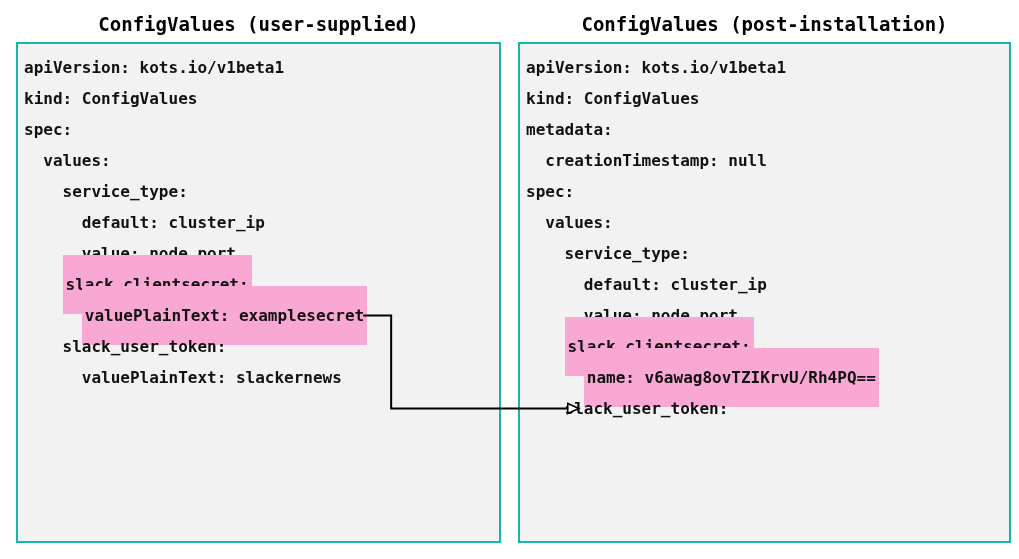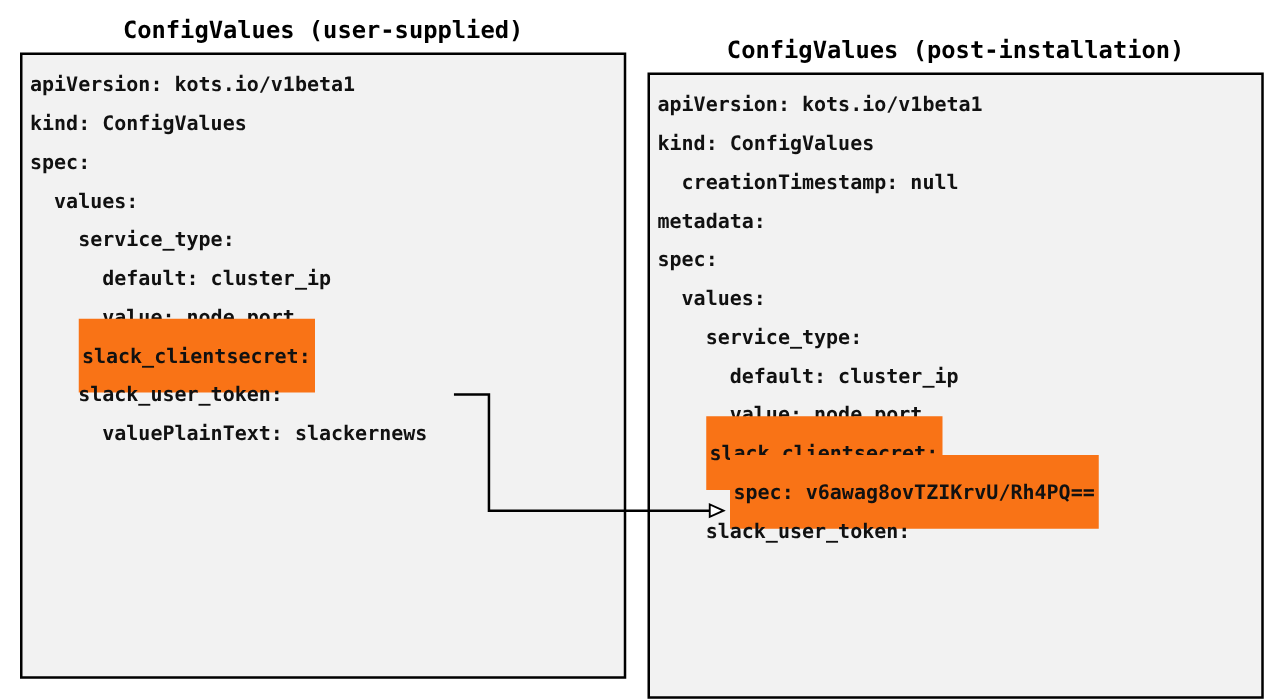--- a/index.html
+++ b/index.html
@@ -12,51 +12,51 @@
     height: 559px;
     position: relative;
     font-family: "DejaVu Sans Mono", "Liberation Mono", monospace;
     overflow: hidden;
   }
   .col {
     position: absolute;
     top: 6px;
   }
   .col-left  { left: 16px;   width: 485px; }
-  .col-right { left: 518px; width: 493px; margin-top: 16px; }
+  .col-right { left: 518px; width: 493px; }
   .panel-title {
     height: 36px;
     line-height: 36px;
     text-align: center;
     font-weight: bold;
     font-size: 19px;
     color: #000000;
     letter-spacing: 0px;
     white-space: pre;
   }
   .panel {
     box-sizing: border-box;
     height: 501px;
     background: #f2f2f2;
-    border: 2px solid #000000;
+    border: 2px solid #14b8a6;
     padding: 8px 6px;
   }
   .yaml-line {
     font-size: 16px;
     font-weight: bold;
     line-height: 31px;
     height: 31px;
     white-space: pre;
     color: #111111;
   }
   .yaml-line .content {
     white-space: pre;
   }
   .yaml-line .content.hl {
-    background: #f97316;
+    background: #f9a8d4;
     padding: 20px 3px;
   }
   #arrow-overlay {
     position: absolute;
     top: 0;
     left: 0;
     pointer-events: none;
     z-index: 5;
   }
 </style>
@@ -69,39 +69,40 @@
     <div class="panel-title">ConfigValues (user-supplied)</div>
     <div class="panel">
         <div class="yaml-line"><span class="indent"></span><span class="content">apiVersion: kots.io/v1beta1</span></div>
         <div class="yaml-line"><span class="indent"></span><span class="content">kind: ConfigValues</span></div>
         <div class="yaml-line"><span class="indent"></span><span class="content">spec:</span></div>
         <div class="yaml-line"><span class="indent">  </span><span class="content">values:</span></div>
         <div class="yaml-line"><span class="indent">    </span><span class="content">service_type:</span></div>
         <div class="yaml-line"><span class="indent">      </span><span class="content">default: cluster_ip</span></div>
         <div class="yaml-line"><span class="indent">      </span><span class="content">value: node_port</span></div>
         <div class="yaml-line"><span class="indent">    </span><span class="content hl">slack_clientsecret:</span></div>
+        <div class="yaml-line"><span class="indent">      </span><span class="content hl">valuePlainText: examplesecret</span></div>
         <div class="yaml-line"><span class="indent">    </span><span class="content">slack_user_token:</span></div>
         <div class="yaml-line"><span class="indent">      </span><span class="content">valuePlainText: slackernews</span></div>
       </div>
   </div>
 
   <div class="col col-right">
     <div class="panel-title">ConfigValues (post-installation)</div>
     <div class="panel">
         <div class="yaml-line"><span class="indent"></span><span class="content">apiVersion: kots.io/v1beta1</span></div>
         <div class="yaml-line"><span class="indent"></span><span class="content">kind: ConfigValues</span></div>
+        <div class="yaml-line"><span class="indent"></span><span class="content">metadata:</span></div>
         <div class="yaml-line"><span class="indent">  </span><span class="content">creationTimestamp: null</span></div>
-        <div class="yaml-line"><span class="indent"></span><span class="content">metadata:</span></div>
         <div class="yaml-line"><span class="indent"></span><span class="content">spec:</span></div>
         <div class="yaml-line"><span class="indent">  </span><span class="content">values:</span></div>
         <div class="yaml-line"><span class="indent">    </span><span class="content">service_type:</span></div>
         <div class="yaml-line"><span class="indent">      </span><span class="content">default: cluster_ip</span></div>
         <div class="yaml-line"><span class="indent">      </span><span class="content">value: node_port</span></div>
         <div class="yaml-line"><span class="indent">    </span><span class="content hl">slack_clientsecret:</span></div>
-        <div class="yaml-line"><span class="indent">      </span><span class="content hl">spec: v6awag8ovTZIKrvU/Rh4PQ==</span></div>
+        <div class="yaml-line"><span class="indent">      </span><span class="content hl">name: v6awag8ovTZIKrvU/Rh4PQ==</span></div>
         <div class="yaml-line"><span class="indent">    </span><span class="content">slack_user_token:</span></div>
         <div class="yaml-line"><span class="indent">      </span></div>
       </div>
   </div>
 
   <svg id="arrow-overlay" width="1019" height="559">
       <polyline points="363.15625,315.5 391.15625,315.5 391.15625,408.5 568.796875,408.5" fill="none" stroke="#000000" stroke-width="2"></polyline>
       <polygon points="578.796875,408.5 567.796875,403.5 567.796875,413.5" fill="#ffffff" stroke="#000000" stroke-width="1.5"></polygon>
     </svg>
 

